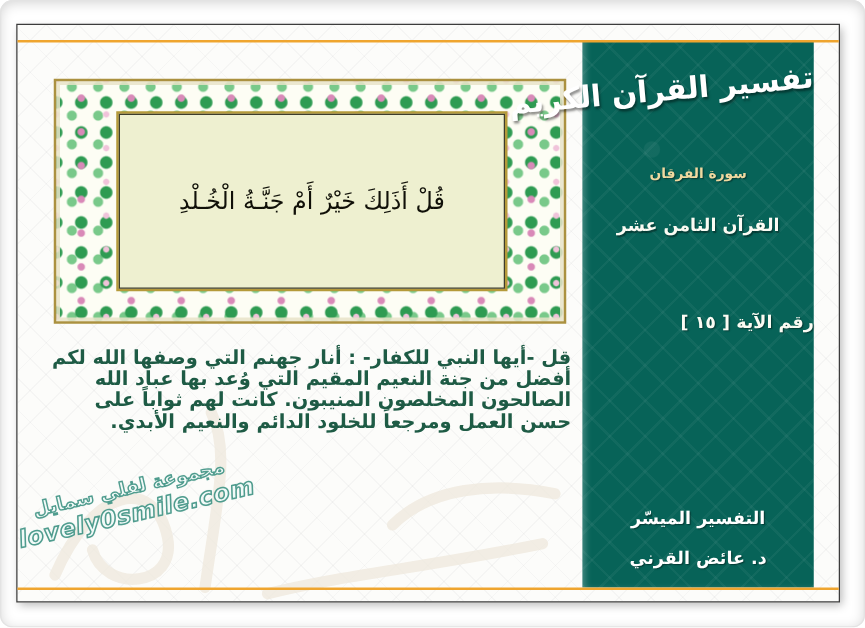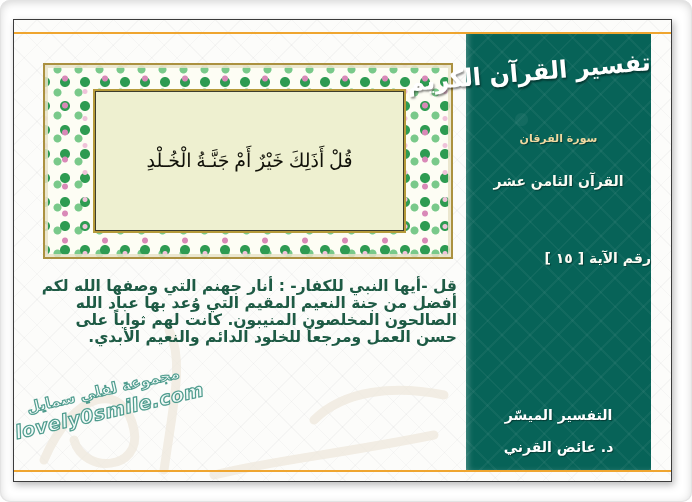--- a/index.html
+++ b/index.html
@@ -46,21 +46,21 @@
       radial-gradient(circle, #79c98a 3.5px, rgba(0,0,0,0) 4.5px);
     background-size:40px 27px, 40px 27px, 20px 24px, 21px 23px;
     background-position:0 0, 20px 13px, 10px 5px, 2px 16px;
     box-shadow:inset 0 0 0 3px rgba(232,227,200,.85);
   }
   .verse-panel{
     position:absolute;left:50px;right:47px;top:26px;bottom:26px;
     background:#eef0d0;border:1px solid #3d3d2c;
     box-shadow:0 0 0 2px #b59a3a;
     display:flex;flex-direction:column;justify-content:center;align-items:center;
-    direction:rtl;text-align:center;font-family:Liberation Serif, serif;
+    direction:rtl;text-align:center;
   }
   .verse-line{
     color:#101008;font-size:19px;line-height:50px;font-weight:normal;
     white-space:nowrap;
   }
 
   
   .tafsir{
     position:absolute;left:22px;top:258px;width:421px;
     direction:rtl;text-align:right;

